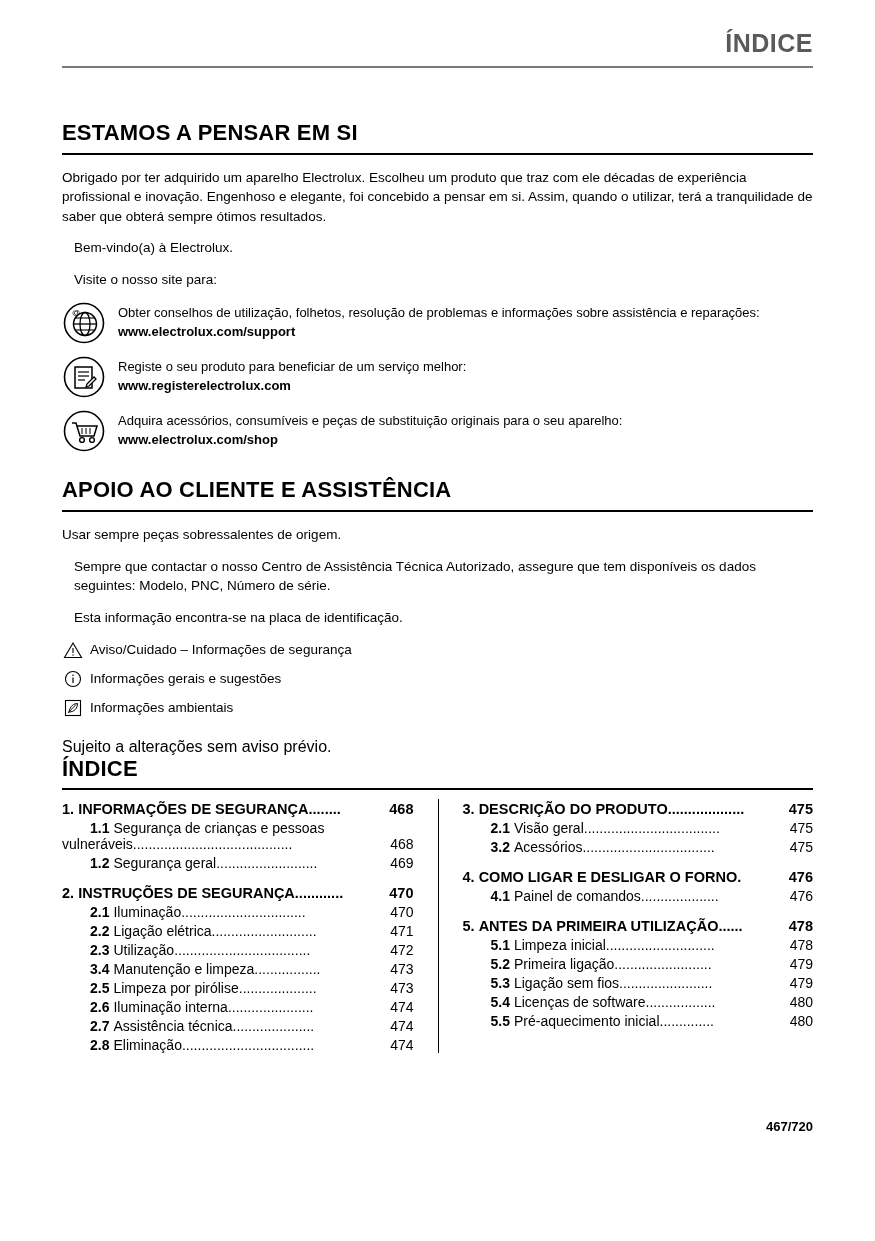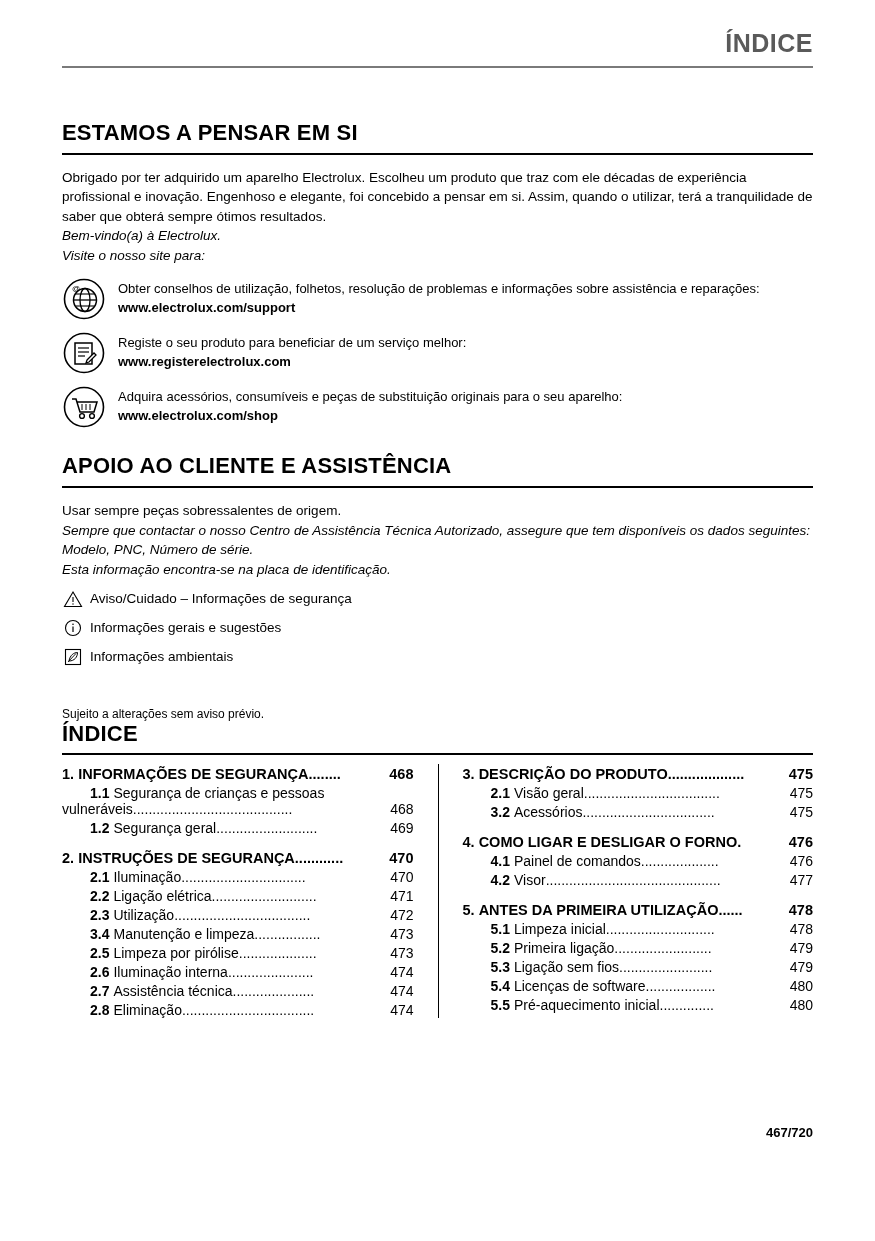--- a/index.html
+++ b/index.html
@@ -56,22 +56,21 @@
     margin-top: 7px;
   }
 
   p.body {
     font-size: 13.5px;
     line-height: 1.45;
     margin: 13px 0 0 0;
     text-align: left;
   }
   p.tight {
-    margin: 0;
-    font-style: italic;
+    margin: 12px;
   }
 
   
   .link-rows {
     margin-top: 12px;
   }
   .link-row {
     display: flex;
     align-items: flex-start;
     margin-bottom: 10px;
@@ -113,22 +112,22 @@
     display: flex;
     align-items: center;
     justify-content: center;
   }
   .legend-text {
     font-size: 13.5px;
     line-height: 1.3;
   }
 
   .note {
-    font-size: 12px;
-    margin-top: 40px;
+    font-size: 16px;
+    margin-top: 20px;
   }
 
   
   .index-title {
     font-size: 26px;
     font-weight: bold;
     margin-top: 42px;
   }
   .index-rule {
     border-top: 2.5px solid #000;
@@ -201,21 +200,21 @@
   .sub.wrap .line2 {
     display: flex;
     align-items: baseline;
     margin-left: -28px;
     padding-left: 0;
   }
 
   .footer {
     position: absolute;
     right: 62px;
-    bottom: 22px;
+    bottom: 28px;
     font-size: 13px;
     font-weight: bold;
     margin-top: 25px;
   }
 </style>
 </head>
 <body>
 
 <div class="page">
 
@@ -408,26 +407,20 @@
         <div class="sub">
           <span class="sub-num">3.2</span><span class="sub-label">Acessórios</span><span class="dots">..................................</span>&nbsp;<span class="sub-page">475</span>
         </div>
 
         <div class="chapter">
           <span class="ch-label">4.</span>&nbsp;<span class="ch-label">COMO LIGAR E DESLIGAR O FORNO.</span><span class="dots"></span>&nbsp;<span class="ch-page">476</span>
         </div>
         <div class="sub">
           <span class="sub-num">4.1</span><span class="sub-label">Painel de comandos</span><span class="dots">....................</span>&nbsp;<span class="sub-page">476</span>
         </div>
-        <div class="sub">
-          <span class="sub-num">4.2</span>
-            <span class="sub-label">Visor</span>
-            <span class="dots">.............................................</span>
-            <span class="sub-page">477</span>
-        </div>
 
         <div class="chapter">
           <span class="ch-label">5.</span>&nbsp;<span class="ch-label">ANTES DA PRIMEIRA UTILIZAÇÃO</span><span class="dots">......</span><span class="ch-page">478</span>
         </div>
         <div class="sub">
           <span class="sub-num">5.1</span><span class="sub-label">Limpeza inicial</span><span class="dots">............................</span>&nbsp;<span class="sub-page">478</span>
         </div>
         <div class="sub">
           <span class="sub-num">5.2</span>
             <span class="sub-label">Primeira ligação</span>

